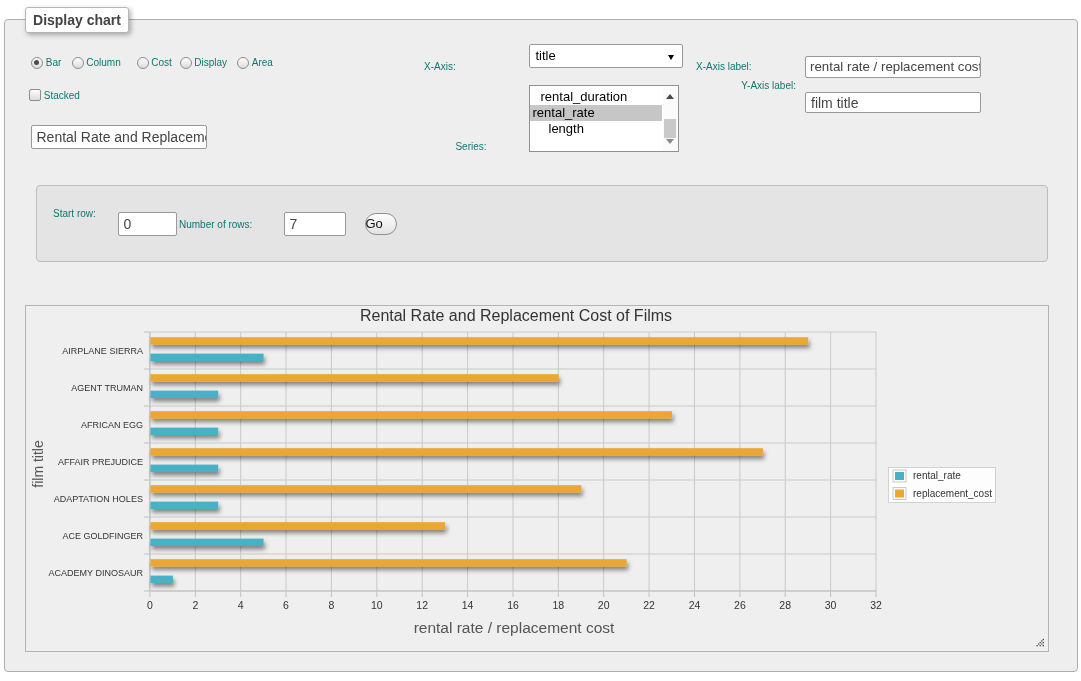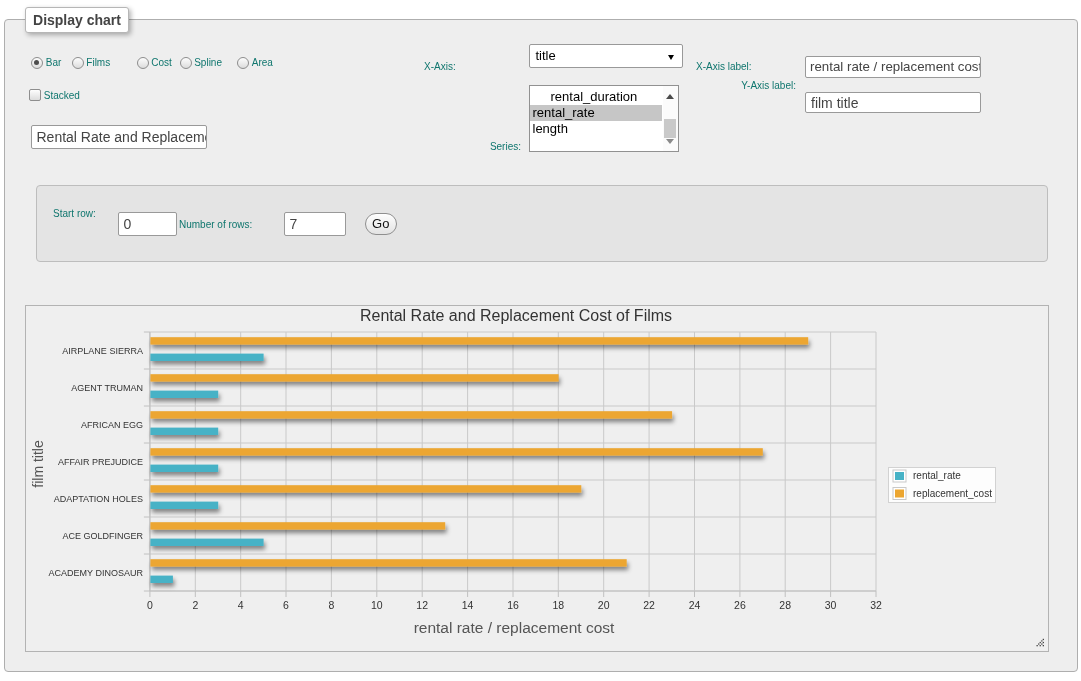--- a/index.html
+++ b/index.html
@@ -10,62 +10,62 @@
 .cb{display:inline-block;width:12px;height:12px;border:1px solid #8d8d8d;border-radius:2px;background:linear-gradient(#fdfdfd,#dcdcdc);vertical-align:-2px}
 </style></head><body>
 
 <div class="abs" style="left:4px;top:19px;width:1074px;height:653px;border:1px solid #aeaeae;border-radius:4px;background:#eee"></div>
 
 <div class="abs" style="left:25px;top:7px;width:104px;height:26px;background:#fff;border:1px solid #b6b6b6;border-radius:3px;box-shadow:2px 2px 5px rgba(0,0,0,0.3);font-weight:bold;font-size:14px;color:#444;text-align:center;line-height:24px">Display chart</div>
 
 <span class="rad on abs" style="left:30.8px;top:56.5px"></span>
 <div class="abs lbl" style="left:45.8px;top:55px">Bar</div>
 <span class="rad abs" style="left:71.6px;top:56.5px"></span>
-<div class="abs lbl" style="left:86.3px;top:55px">Films</div>
+<div class="abs lbl" style="left:86.3px;top:55px">Column</div>
 <span class="rad abs" style="left:136.5px;top:56.5px"></span>
 <div class="abs lbl" style="left:151.3px;top:55px">Cost</div>
 <span class="rad abs" style="left:180.2px;top:56.5px"></span>
-<div class="abs lbl" style="left:194.2px;top:55px">Spline</div>
+<div class="abs lbl" style="left:194.2px;top:55px">Display</div>
 <span class="rad abs" style="left:237.1px;top:56.5px"></span>
 <div class="abs lbl" style="left:251.8px;top:55px">Area</div>
 
 <div class="abs lbl" style="left:29px;top:88px"><span class="cb"></span> Stacked</div>
 
 <div class="inp" style="left:30.5px;top:125px;width:176px;height:23.5px;line-height:22px;padding-left:5px">Rental Rate and Replacement Cost of Films</div>
 
 <div class="abs lbl" style="left:424px;top:59px;width:100px;text-align:left">X-Axis:</div>
 <div class="inp" style="left:528.5px;top:44px;width:154px;height:24px;line-height:22px;padding-left:6px;font-size:13px;color:#000">title<span style="position:absolute;right:7.5px;top:9.5px;width:0;height:0;border-left:3.5px solid transparent;border-right:3.5px solid transparent;border-top:5px solid #000"></span></div>
 
-<div class="abs lbl" style="left:421px;top:138.5px;width:100px;text-align:right">Series:</div>
+<div class="abs lbl" style="left:421px;top:138.5px;width:100px;text-align:center">Series:</div>
 
 <div class="abs" style="left:528.5px;top:84.5px;width:150px;height:67px;background:#fff;border:1px solid #919191;font-size:13px;color:#000;overflow:hidden">
 <div style="position:absolute;left:0;top:3px;right:16px">
-<div style="height:16.2px;line-height:16.2px;padding-left:21px">rental_duration</div>
+<div style="height:16.2px;line-height:16.2px;padding-left:11px">rental_duration</div>
 <div style="height:16.2px;line-height:16.2px;padding-left:3px;background:#c6c6c6">rental_rate</div>
-<div style="height:33px;line-height:16.2px;padding-left:3px">length</div>
+<div style="height:33px;line-height:16.2px;padding-left:19px">length</div>
 <div style="height:16.2px;line-height:16.2px;padding-left:3px;background:#c6c6c6">replacement_cost</div>
 </div>
 <div style="position:absolute;right:0;top:0;width:15px;height:65px;background:#fbfbfb">
 <span style="position:absolute;left:3.5px;top:8px;width:0;height:0;border-left:4px solid transparent;border-right:4px solid transparent;border-bottom:5.5px solid #4a4a4a"></span>
 <span style="position:absolute;left:1.5px;top:33.5px;width:12px;height:19px;background:#c9c9c9"></span>
 <span style="position:absolute;left:3.5px;bottom:6.5px;width:0;height:0;border-left:4px solid transparent;border-right:4px solid transparent;border-top:5.5px solid #8a8a8a"></span>
 </div>
 </div>
 
 <div class="abs lbl" style="left:696px;top:59px;width:100px;">X-Axis label:</div>
 <div class="inp" style="left:805px;top:56px;width:176px;height:22px;line-height:20px;padding-left:4px;font-size:13.3px">rental rate / replacement cost</div>
 <div class="abs lbl" style="left:696px;top:78px;width:100px;text-align:right">Y-Axis label:</div>
 <div class="inp" style="left:805px;top:91.5px;width:176px;height:21.5px;line-height:20px;padding-left:5px">film title</div>
 
 <div class="abs" style="left:35.5px;top:185px;width:1012px;height:77px;background:#e4e4e4;border:1px solid #bdbdbd;border-radius:4px"></div>
 <div class="abs lbl" style="left:53px;top:206px">Start row:</div>
 <div class="inp" style="left:117.5px;top:211.5px;width:59px;height:24px;line-height:22px;padding-left:5px">0</div>
 <div class="abs lbl" style="left:179px;top:216.5px">Number of rows:</div>
 <div class="inp" style="left:283.5px;top:211.5px;width:62px;height:24px;line-height:22px;padding-left:5px">7</div>
-<div class="abs" style="left:364.5px;top:213px;width:32.5px;height:22px;border:1px solid #8f8f8f;border-radius:11px;background:linear-gradient(#fefefe,#e3e3e3);font-size:13px;color:#111;text-align:center;line-height:20px">Go</div>
+<div class="abs" style="left:364.5px;top:213px;width:32.5px;height:22px;border:1px solid #8f8f8f;border-radius:11px;background:linear-gradient(#fefefe,#e3e3e3);font-size:13px;color:#111;text-align:left;line-height:20px">Go</div>
 
 <div class="abs" style="left:24.5px;top:304.5px;width:1024px;height:347px;border:1px solid #b3b3b3;background:#efefef">
 <svg width="1022" height="345" style="position:absolute;left:0;top:0">
 <defs>
         <filter id="sh" x="-30%" y="-80%" width="160%" height="300%">
           <feDropShadow dx="1.5" dy="3.5" stdDeviation="1.9" flood-color="#000" flood-opacity="0.45"></feDropShadow>
         </filter>
       </defs>
 <path d="M123.9 26V285 M169.3 26V285 M214.7 26V285 M260.0 26V285 M305.4 26V285 M350.8 26V285 M396.2 26V285 M441.6 26V285 M487.0 26V285 M532.3 26V285 M577.7 26V285 M623.1 26V285 M668.5 26V285 M713.9 26V285 M759.2 26V285 M804.6 26V285 M850.0 26V285 M123.9 26.0H850.0 M123.9 63.0H850.0 M123.9 100.0H850.0 M123.9 137.0H850.0 M123.9 174.0H850.0 M123.9 211.0H850.0 M123.9 248.0H850.0 M123.9 285.0H850.0" stroke="#c9c9c9" stroke-width="1" fill="none"></path>
 <path d="M123.9 26V285 M123.9 285H850.0 M117.9 26.0H123.9 M117.9 63.0H123.9 M117.9 100.0H123.9 M117.9 137.0H123.9 M117.9 174.0H123.9 M117.9 211.0H123.9 M117.9 248.0H123.9 M117.9 285.0H123.9 M123.9 285V291 M169.3 285V291 M214.7 285V291 M260.0 285V291 M305.4 285V291 M350.8 285V291 M396.2 285V291 M441.6 285V291 M487.0 285V291 M532.3 285V291 M577.7 285V291 M623.1 285V291 M668.5 285V291 M713.9 285V291 M759.2 285V291 M804.6 285V291 M850.0 285V291" stroke="#c0c0c0" stroke-width="1" fill="none"></path>

